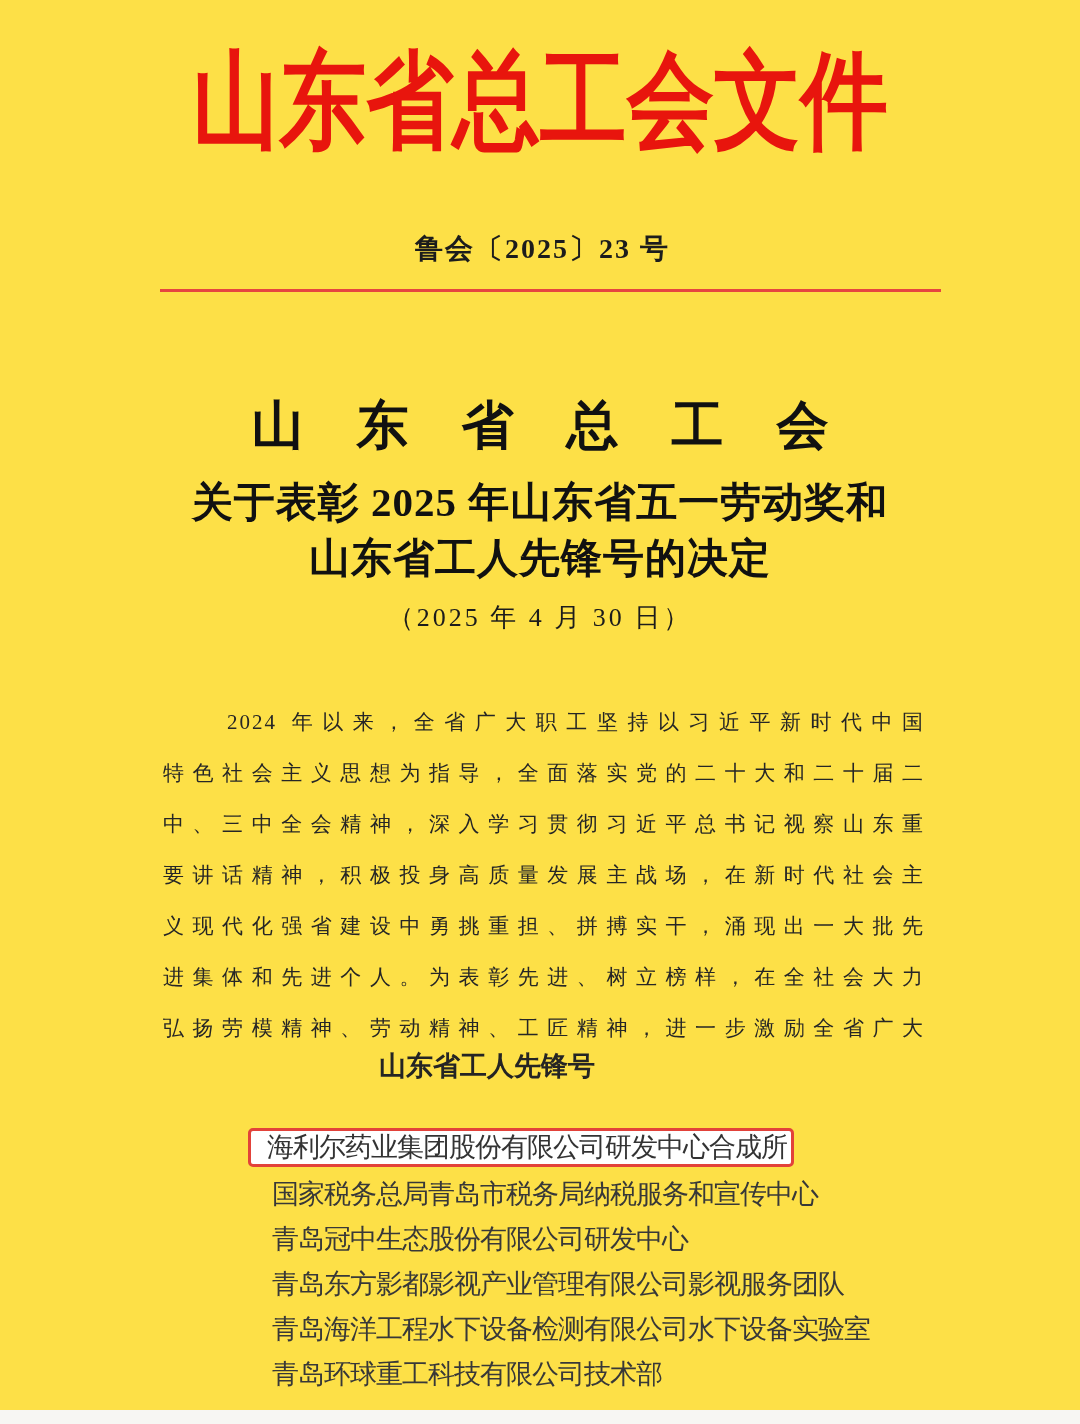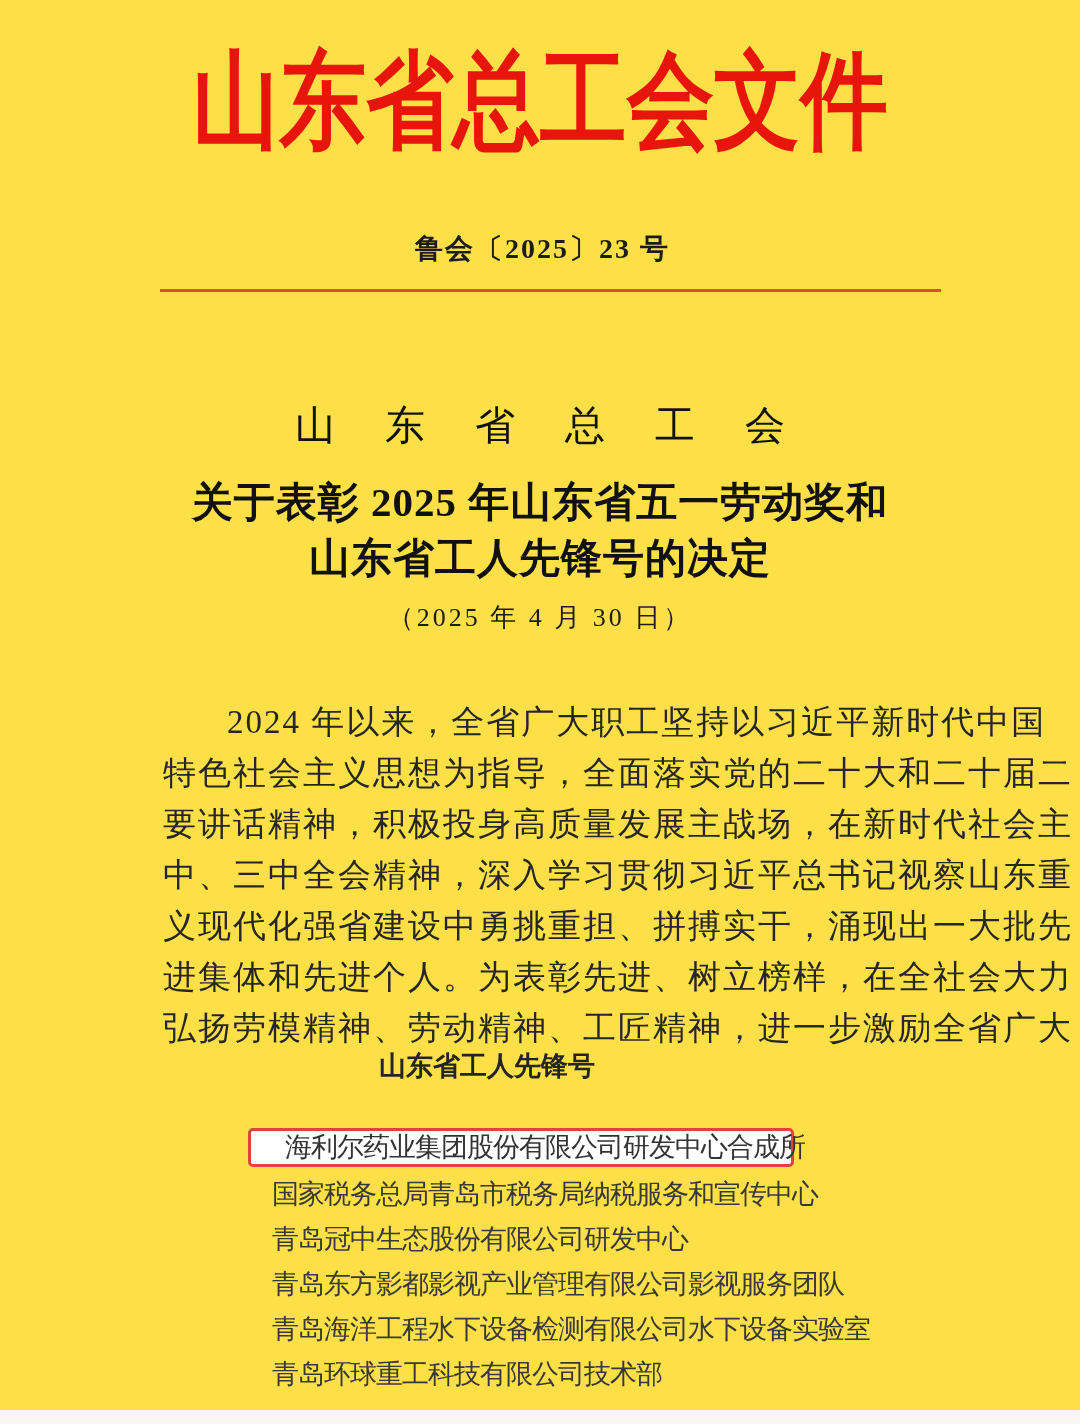--- a/index.html
+++ b/index.html
@@ -37,41 +37,41 @@
     position:absolute;top:289px;left:160px;
     width:781px;height:3px;
     background:#e64540;
   }
   
   .titleblock{
     position:absolute;top:402px;left:0;right:0;
     text-align:center;color:#111111;
   }
   .t-org{
-    font-size:40px;font-weight:normal;line-height:48px;
+    font-size:52px;font-weight:bold;line-height:48px;
     letter-spacing:20px;padding-left:20px;
     white-space:nowrap;
   }
   .t-main{
     font-size:41px;font-weight:bold;line-height:56px;
     letter-spacing:1px;white-space:nowrap;
   }
   .t-main.first{margin-top:24px;}
   .t-date{
     margin-top:14px;
     font-size:26px;line-height:36px;
     letter-spacing:3px;color:#1c1c1c;
   }
   
   .bodypara{
     position:absolute;top:697px;left:163px;width:762px;
     color:#262626;
   }
   .bline{
-    font-size:33px;line-height:51px;
+    font-size:21px;line-height:51px;
     letter-spacing:2px;
     text-align:justify;
     text-align-last:justify;
     white-space:nowrap;
   }
   .bline.indent{text-indent:64px;}
   
   .sheading{
     position:absolute;top:1052px;left:0;width:974px;
     text-align:center;
@@ -81,21 +81,21 @@
   }
   .hbox{
     position:absolute;top:1128px;left:248px;
     width:540px;height:33px;
     border:3px solid #e2423a;
     border-radius:5px;
     background:#ffffff;
   }
   .hbox .hitem{
     display:block;
-    padding-left:34px;
+    padding-left:16px;
     font-family:"Liberation Sans", sans-serif;
     font-size:27px;line-height:33px;
     letter-spacing:-1px;
     font-weight:500;
     color:#333333;
     white-space:nowrap;
   }
   .awardlist{
     position:absolute;top:1172px;left:272px;right:40px;
     font-family:Liberation Sans, sans-serif;
@@ -126,22 +126,22 @@
   <div class="titleblock">
     <div class="t-org">山 东 省 总 工 会</div>
     <div class="t-main first">关于表彰 2025 年山东省五一劳动奖和</div>
     <div class="t-main">山东省工人先锋号的决定</div>
     <div class="t-date">（2025 年 4 月 30 日）</div>
   </div>
 
   <div class="bodypara">
     <div class="bline indent">2024 年以来，全省广大职工坚持以习近平新时代中国</div>
     <div class="bline">特色社会主义思想为指导，全面落实党的二十大和二十届二</div>
+    <div class="bline">中、三中全会精神，深入学习贯彻习近平总书记视察山东重</div>
     <div class="bline">要讲话精神，积极投身高质量发展主战场，在新时代社会主</div>
-    <div class="bline">中、三中全会精神，深入学习贯彻习近平总书记视察山东重</div>
     <div class="bline">义现代化强省建设中勇挑重担、拼搏实干，涌现出一大批先</div>
     <div class="bline">进集体和先进个人。为表彰先进、树立榜样，在全社会大力</div>
     <div class="bline">弘扬劳模精神、劳动精神、工匠精神，进一步激励全省广大</div>
   </div>
 
   <div class="sheading">山东省工人先锋号</div>
 
   <div class="hbox">
     <span class="hitem">海利尔药业集团股份有限公司研发中心合成所</span>
   </div>

